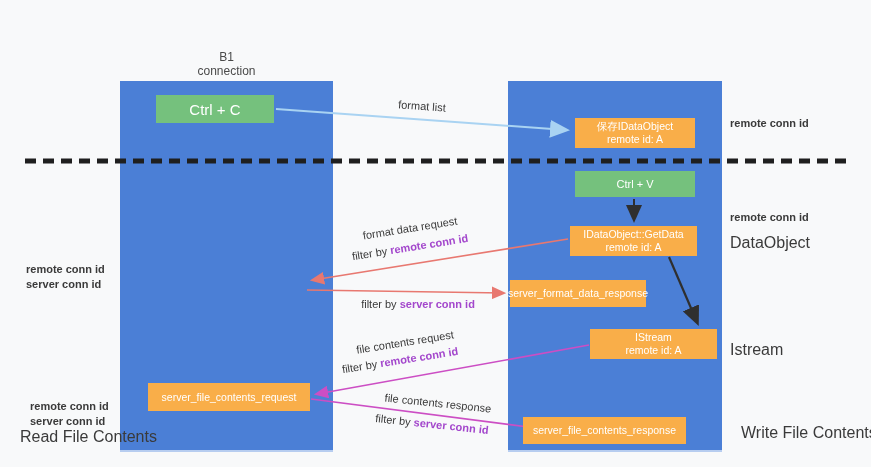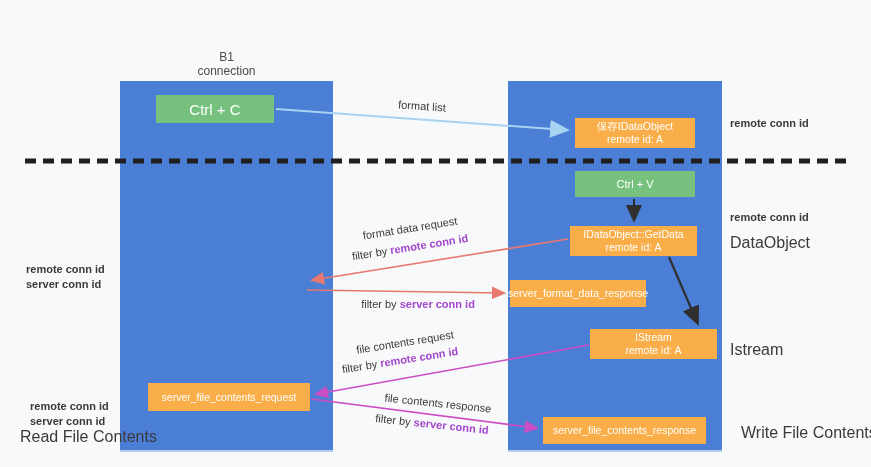--- a/index.html
+++ b/index.html
@@ -26,21 +26,21 @@
   .box.orange { background:#f9ae49; }
 
   .b-ctrl-c   { left:156px; top:95px;  width:118px; height:28px; font-size:15px; }
   .b-save     { left:575px; top:118px; width:120px; height:30px; }
   .b-ctrl-v   { left:575px; top:171px; width:120px; height:26px; font-size:11px; }
   .b-getdata  { left:570px; top:226px; width:127px; height:30px; }
   .b-fmtreq   { left:150px; top:268px; width:156px; height:27px; }
   .b-fmtresp  { left:510px; top:280px; width:136px; height:27px; }
   .b-istream  { left:590px; top:329px; width:127px; height:30px; }
   .b-filereq  { left:148px; top:383px; width:162px; height:28px; }
-  .b-fileresp { left:543px; top:417px; width:163px; height:27px; }
+  .b-fileresp { left:523px; top:417px; width:163px; height:27px; }
 
   .alabel { position:absolute; width:180px; text-align:center; font-size:11px; color:#3a3a3a; }
   .rot-up   { transform:rotate(-9deg); }
   .rot-dn4  { transform:rotate(4deg); }
   .rot-dn6  { transform:rotate(6deg); }
   .purple { color:#a347cc; font-weight:bold; }
   .greent { color:#5cb860; font-weight:bold; }
 
   .l-format-list { left:332px; top:100px; }
   .l-fdr         { left:320px; top:222px; }

